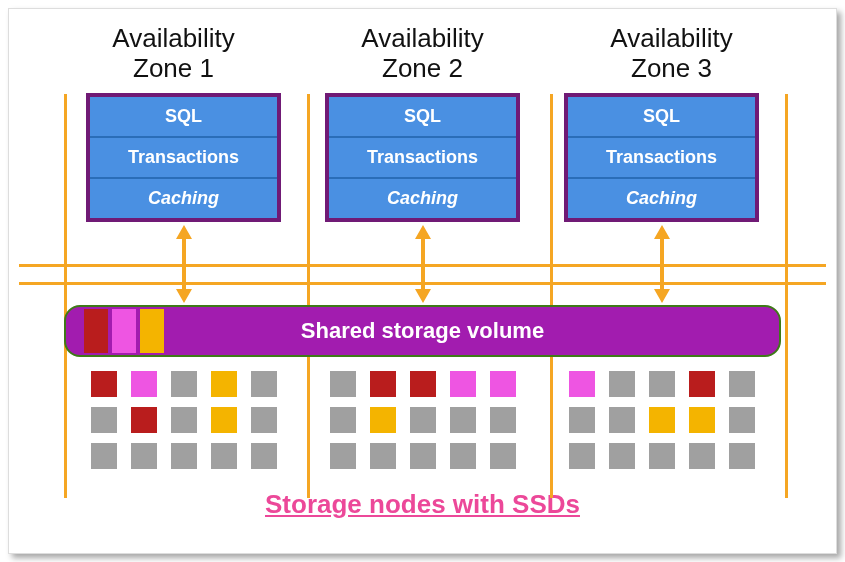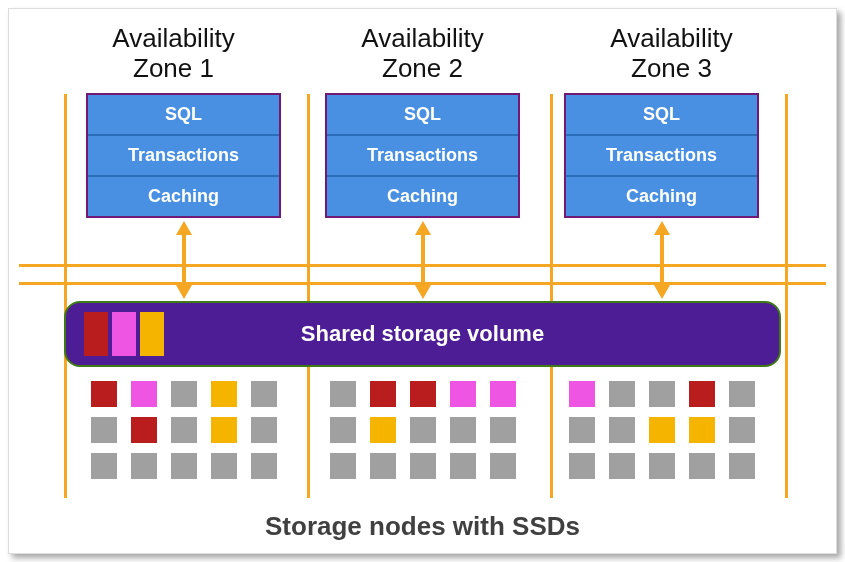--- a/index.html
+++ b/index.html
@@ -50,49 +50,49 @@
   }
   .db-row {
     display: flex;
     justify-content: space-around;
     padding: 0 55px;
     margin-top: 4px;
   }
   .db-box {
     width: 195px;
     background: #4a90e2;
-    border: 2px solid #701a75;
+    border: 4px solid #701a75;
   }
   .db-layer {
     color: #fff;
     font-size: 18px;
     font-weight: bold;
     text-align: center;
     padding: 9px 0;
     border-bottom: 2px solid #2a6db8;
   }
-  .db-layer:last-child { border-bottom: none; }
+  .db-layer:last-child { border-bottom: none; font-style: italic; }
   .arrows {
     display: flex;
     justify-content: space-around;
     padding: 0 55px;
     margin-top: 3px;
   }
   .arrow {
     width: 195px;
     display: flex;
     justify-content: center;
   }
   .arrow svg { display: block; }
   .volume {
     margin: 2px 55px 0 55px;
-    background: #4c1d95;
+    background: #a21caf;
     border: 2px solid #3e7a18;
     border-radius: 16px;
-    height: 66px;
+    height: 52px;
     display: flex;
     align-items: center;
     position: relative;
   }
   .vol-blocks {
     display: flex;
     gap: 4px;
     margin-left: 18px;
   }
   .vol-block {
@@ -121,22 +121,23 @@
   }
   .node { width: 26px; height: 26px; }
   .c-red { background: #b91d1d; }
   .c-magenta { background: #ee55e2; }
   .c-yellow { background: #f4b400; }
   .c-gray { background: #a0a0a0; }
   .footer-label {
     text-align: center;
     font-size: 26px;
     font-weight: bold;
-    color: #404040;
-    margin-top: 32px;
+    color: #ec4899;
+    margin-top: 20px;
+    text-decoration: underline;
   }
 </style>
 </head>
 <body>
 
 <div class="frame">
 
   <div class="grid-lines">
     <div class="vline" style="left:55px"></div>
     <div class="vline" style="left:298px"></div>

